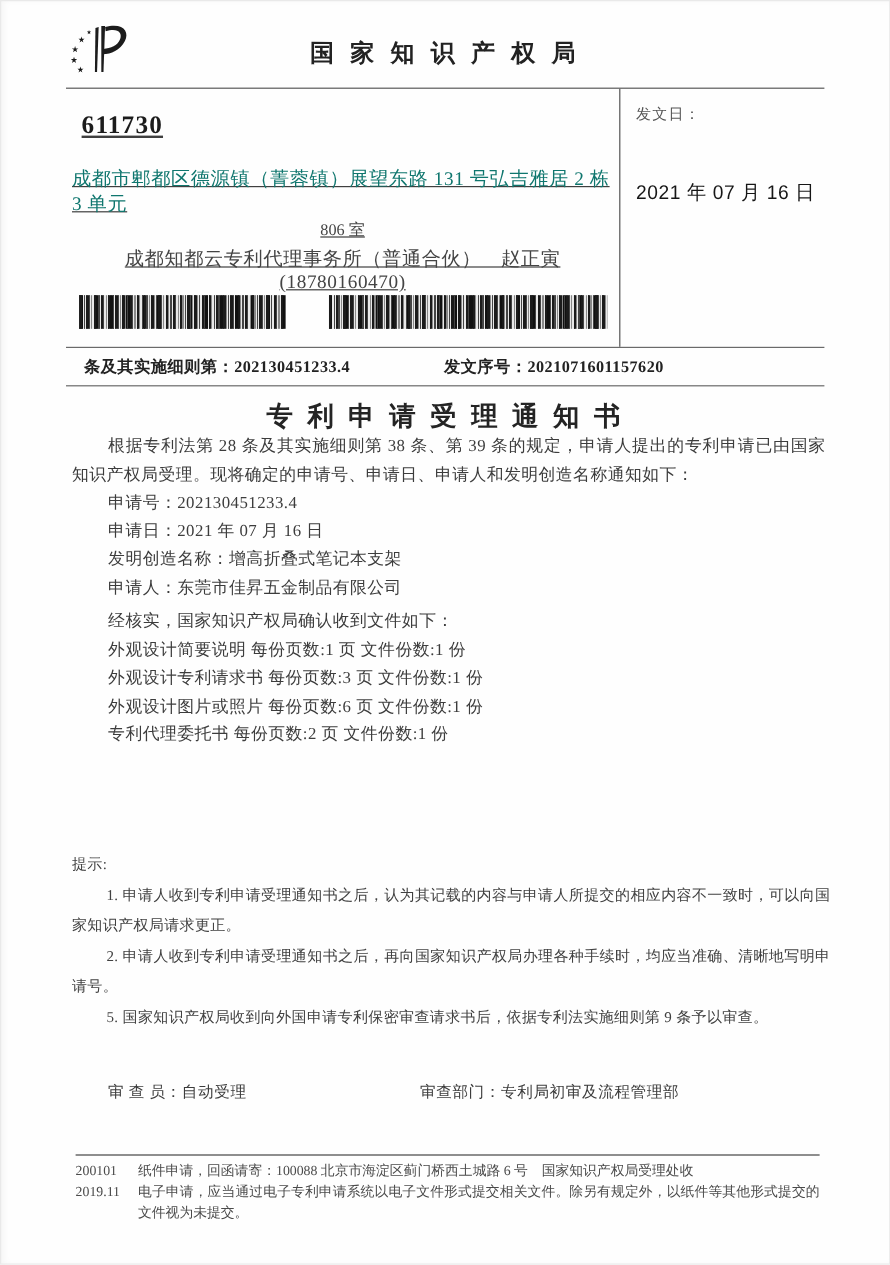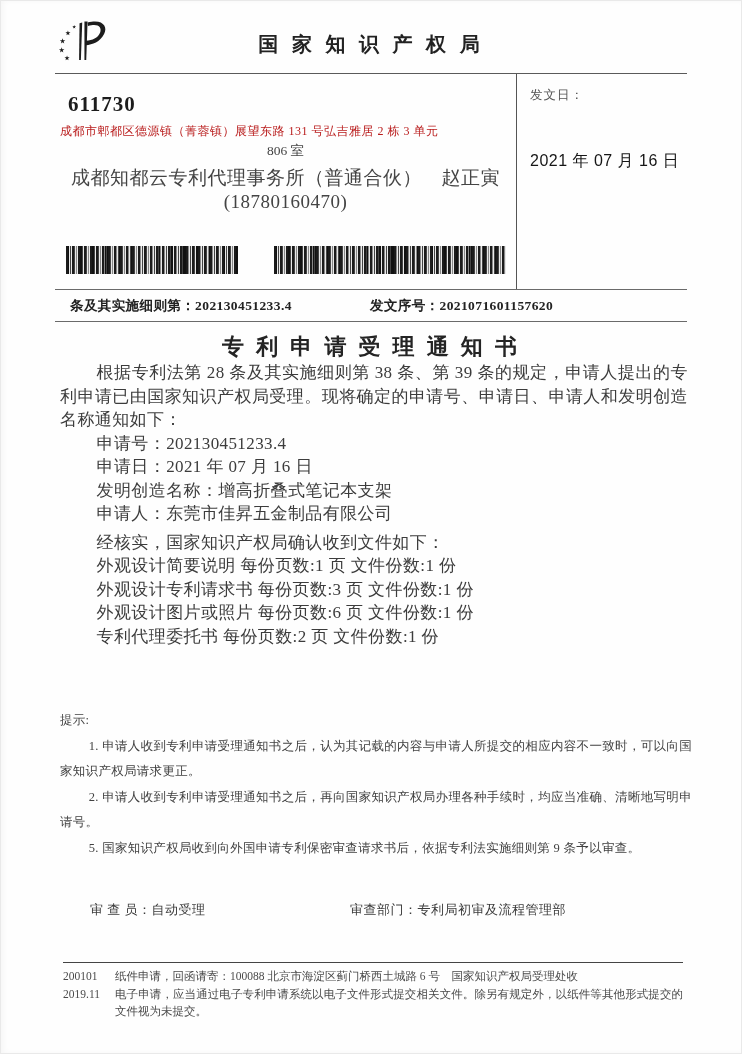--- a/index.html
+++ b/index.html
@@ -44,45 +44,45 @@
   
   .info-grid {
     position: absolute;
     left: 55px; top: 74px;
     width: 632px; height: 216px;
     border-bottom: 1px solid #6a6a6a;
   }
   .mail-block {
     position: absolute;
     left: 0; top: 0;
-    width: 461px; height: 100%;
+    width: 461px; height: 100%; text-decoration: underline;
   }
   .postal-code {
     margin: 18px 0 0 13px;
     font-size: 21px;
     font-weight: bold;
     color: #1c1c1c;
     letter-spacing: 1px;
   }
   .addr-line1 {
-    margin: 6px 4px 0 5px;
-    font-size: 12px;
+    margin: 22px 4px 0 5px;
+    font-size: 16px;
     letter-spacing: 0.5px;
-    color: #b91c1c;
+    color: #0f766e;
   }
   .addr-line2 {
     margin-top: 2px;
     text-align: center;
     font-size: 13.5px;
     color: #444;
   }
   .addr-line3 {
     margin-top: 5px;
     text-align: center;
-    font-size: 19px;
+    font-size: 16px;
     letter-spacing: 0.5px;
     color: #444;
   }
   .dispatch-box {
     position: absolute;
     left: 461px; top: 0;
     width: 171px; height: 100%;
     border-left: 1px solid #555;
     padding: 13px 0 0 13px;
   }
@@ -143,21 +143,21 @@
     letter-spacing: 3px;
     color: #242424;
     white-space: nowrap;
   }
 
   
   .body-block {
     position: absolute;
     left: 60px; top: 361px;
     width: 628px;
-    font-size: 17px;
+    font-size: 14px;
     line-height: 23.5px;
     letter-spacing: 0.4px;
     color: #3c3c3c;
   }
   .body-block .intro { text-indent: 2.15em; text-align: justify; }
   .field-line, .doc-line { padding-left: 2.15em; }
   .received-intro { padding-left: 2.15em; margin-top: 5px; }
 
   
   .tips-block {

